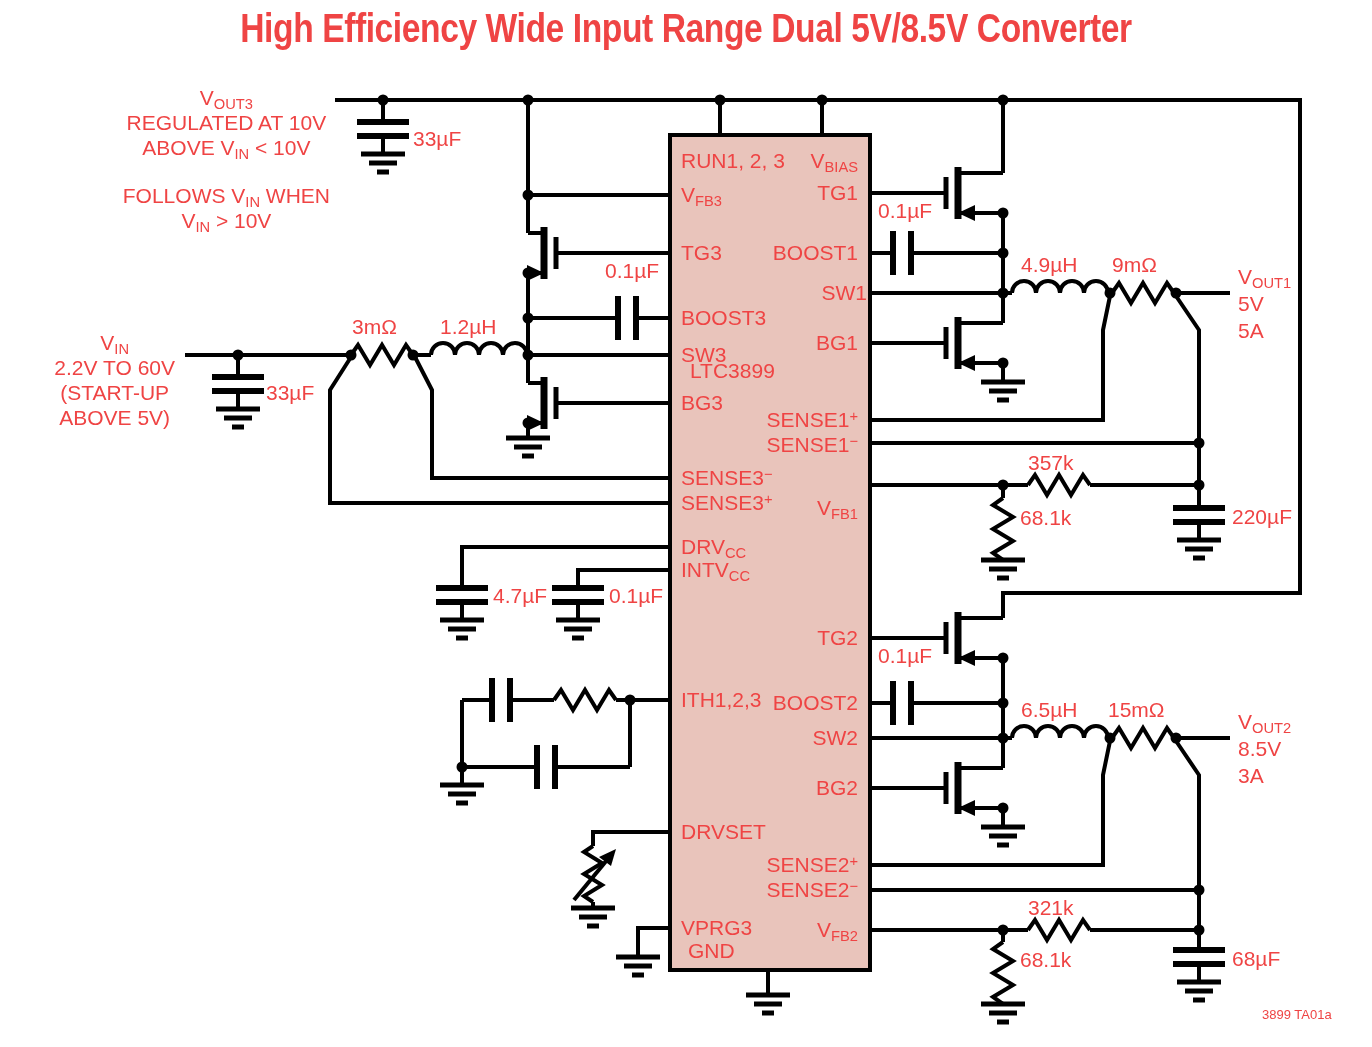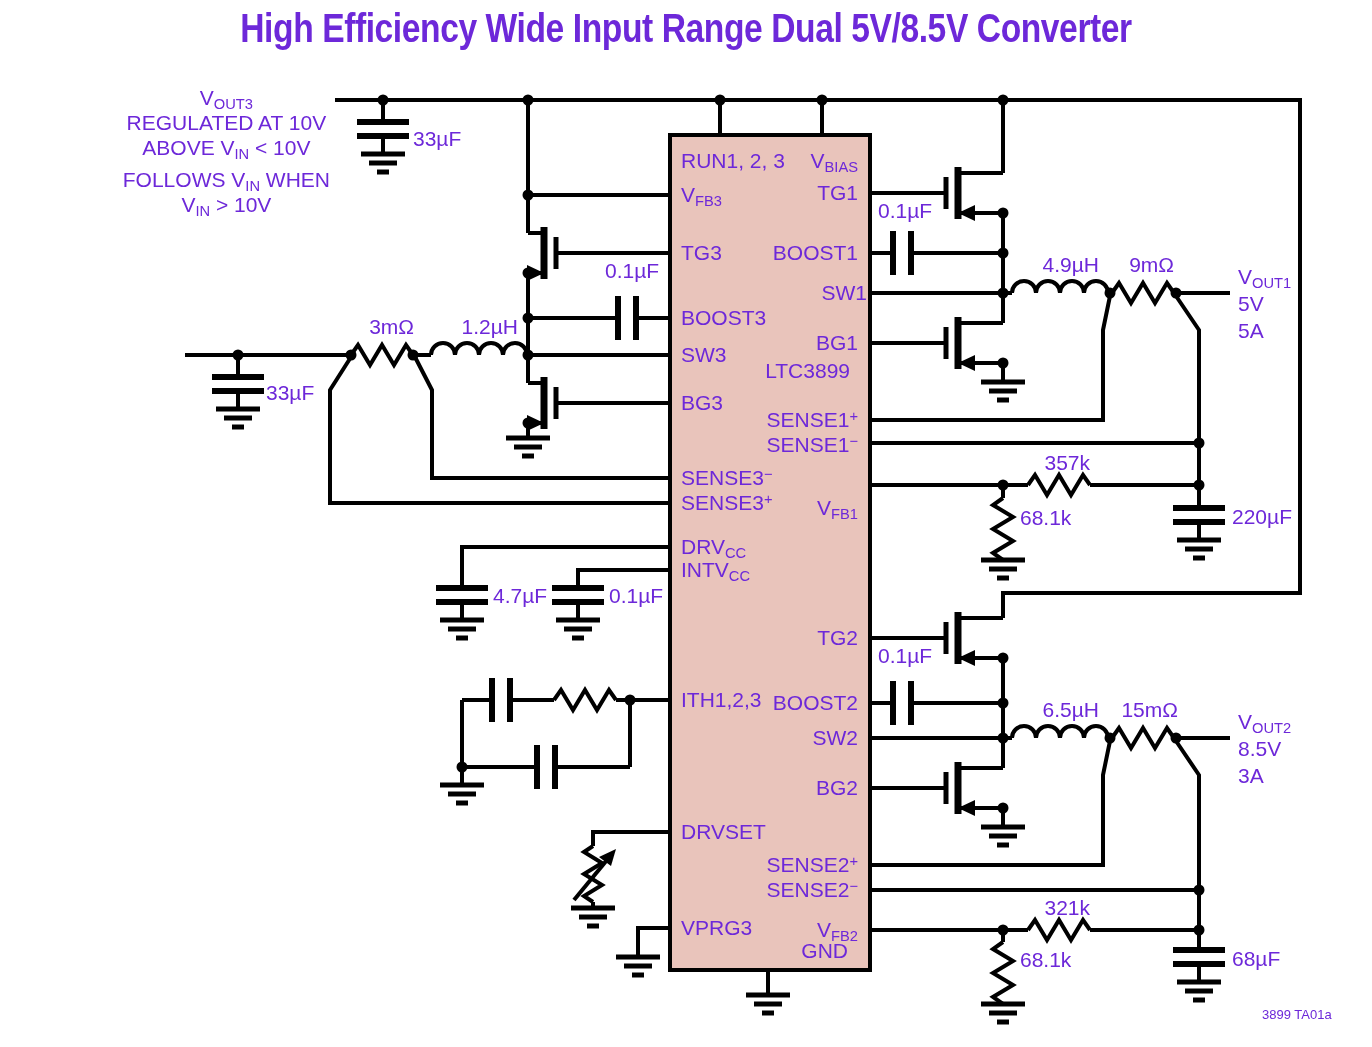--- a/index.html
+++ b/index.html
@@ -1,24 +1,24 @@
 <!DOCTYPE html>
 <html><head>
 <meta charset="utf-8">
 <style>
   html,body{margin:0;padding:0;background:#ffffff;}
   #page{position:relative;width:1372px;height:1047px;background:#ffffff;overflow:hidden;
-        font-family:"Liberation Sans", sans-serif;color:#6d28d9;}
+        font-family:"Liberation Sans", sans-serif;color:#ef4444;}
   #schematic-svg{position:absolute;left:0;top:0;}
   .title{position:absolute;left:0;right:0;top:6px;text-align:center;
          font-size:40px;font-weight:bold;transform:scaleX(0.84);transform-origin:50% 50%;
          letter-spacing:-0.5px;}
   .lbl{position:absolute;font-size:21px;line-height:25px;white-space:nowrap;}
   .rt{text-align:center;}
-  .ctr{text-align:right;}
+  .ctr{text-align:left;}
   sub{font-size:0.70em;vertical-align:-0.28em;line-height:0;}
   sup{font-size:0.70em;vertical-align:0.40em;line-height:0;}
   .wm{font-size:13px;margin-left:40px;}
   svg path, svg line{fill:none;stroke:#000;stroke-width:4;}
   svg .plate{stroke-width:6;}
   svg .gnd{stroke-width:5;}
   svg .gate{stroke-width:5;}
   svg .chan{stroke-width:7;}
   svg .dot{fill:#000;stroke:none;}
   svg .arrow{fill:#000;stroke:none;}
@@ -428,24 +428,30 @@
   <div class="lbl ctr" style="left:1021px;top:697px;width:78px">6.5µH</div>
   <div class="lbl ctr" style="left:1108px;top:697px;width:70px">15mΩ</div>
   <div class="lbl ctr" style="left:1028px;top:895px;width:62px">321k</div>
   <div class="lbl" style="left:1020px;top:947px">68.1k</div>
   <div class="lbl" style="left:1232px;top:946px">68µF</div>
 
   <div class="lbl rt" style="right:1042px;top:85px">
     <div><span>V</span><sub>OUT3</sub></div>
     <div>REGULATED AT 10V</div>
     <div><span>ABOVE V</span><sub>IN</sub><span> &lt; 10V</span></div>
-    <div style="margin-top:7px"><span>FOLLOWS V</span><sub>IN</sub><span> WHEN</span></div>
+    <div style="margin-top:23px"><span>FOLLOWS V</span><sub>IN</sub><span> WHEN</span></div>
     <div><span>V</span><sub>IN</sub><span> &gt; 10V</span></div>
   </div>
 
+  <div class="lbl rt" style="right:1197px;top:330px">
+    <div><span>V</span><sub>IN</sub></div>
+    <div>2.2V TO 60V</div>
+    <div>(START-UP</div>
+    <div>ABOVE 5V)</div>
+  </div>
 
   <div class="lbl" style="left:1238px;top:263px;line-height:27px">
     <div><span>V</span><sub>OUT1</sub></div>
     <div>5V</div>
     <div>5A</div>
   </div>
 
   <div class="lbl" style="left:1238px;top:708px;line-height:27px">
     <div><span>V</span><sub>OUT2</sub></div>
     <div>8.5V</div>

